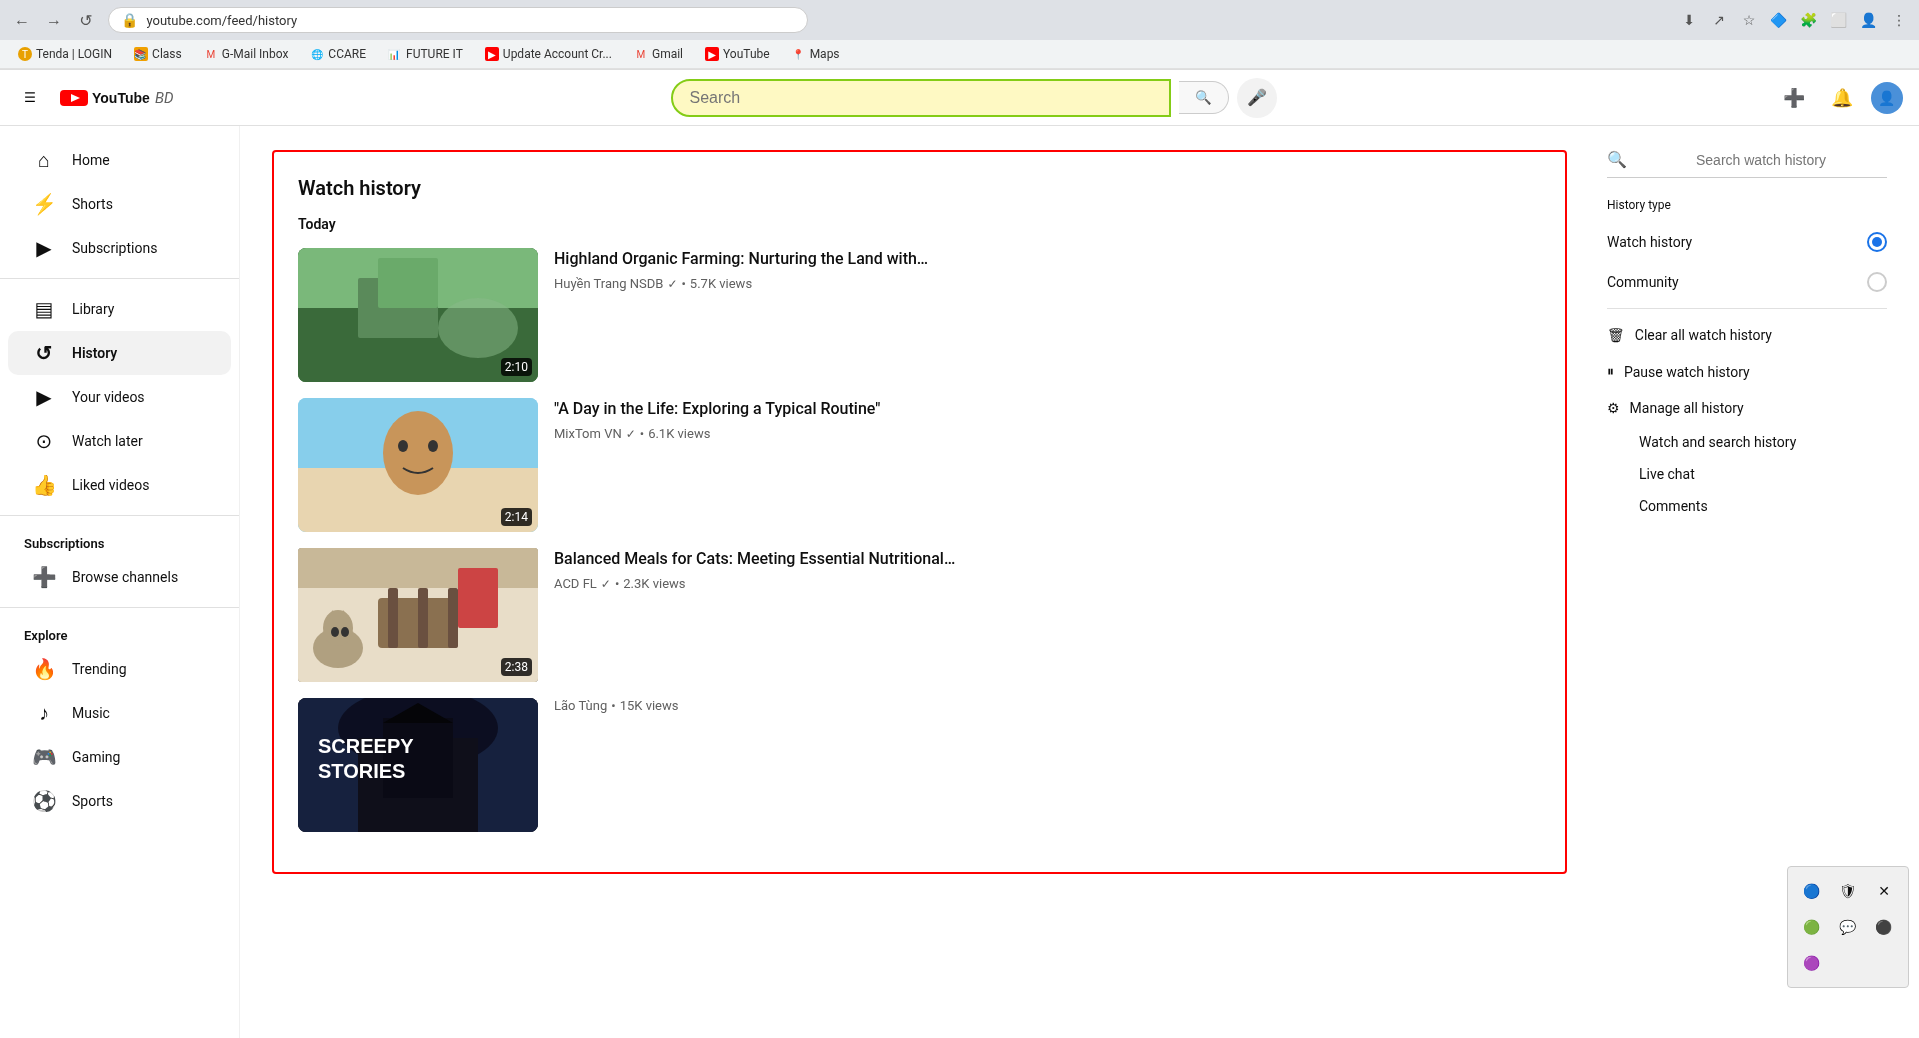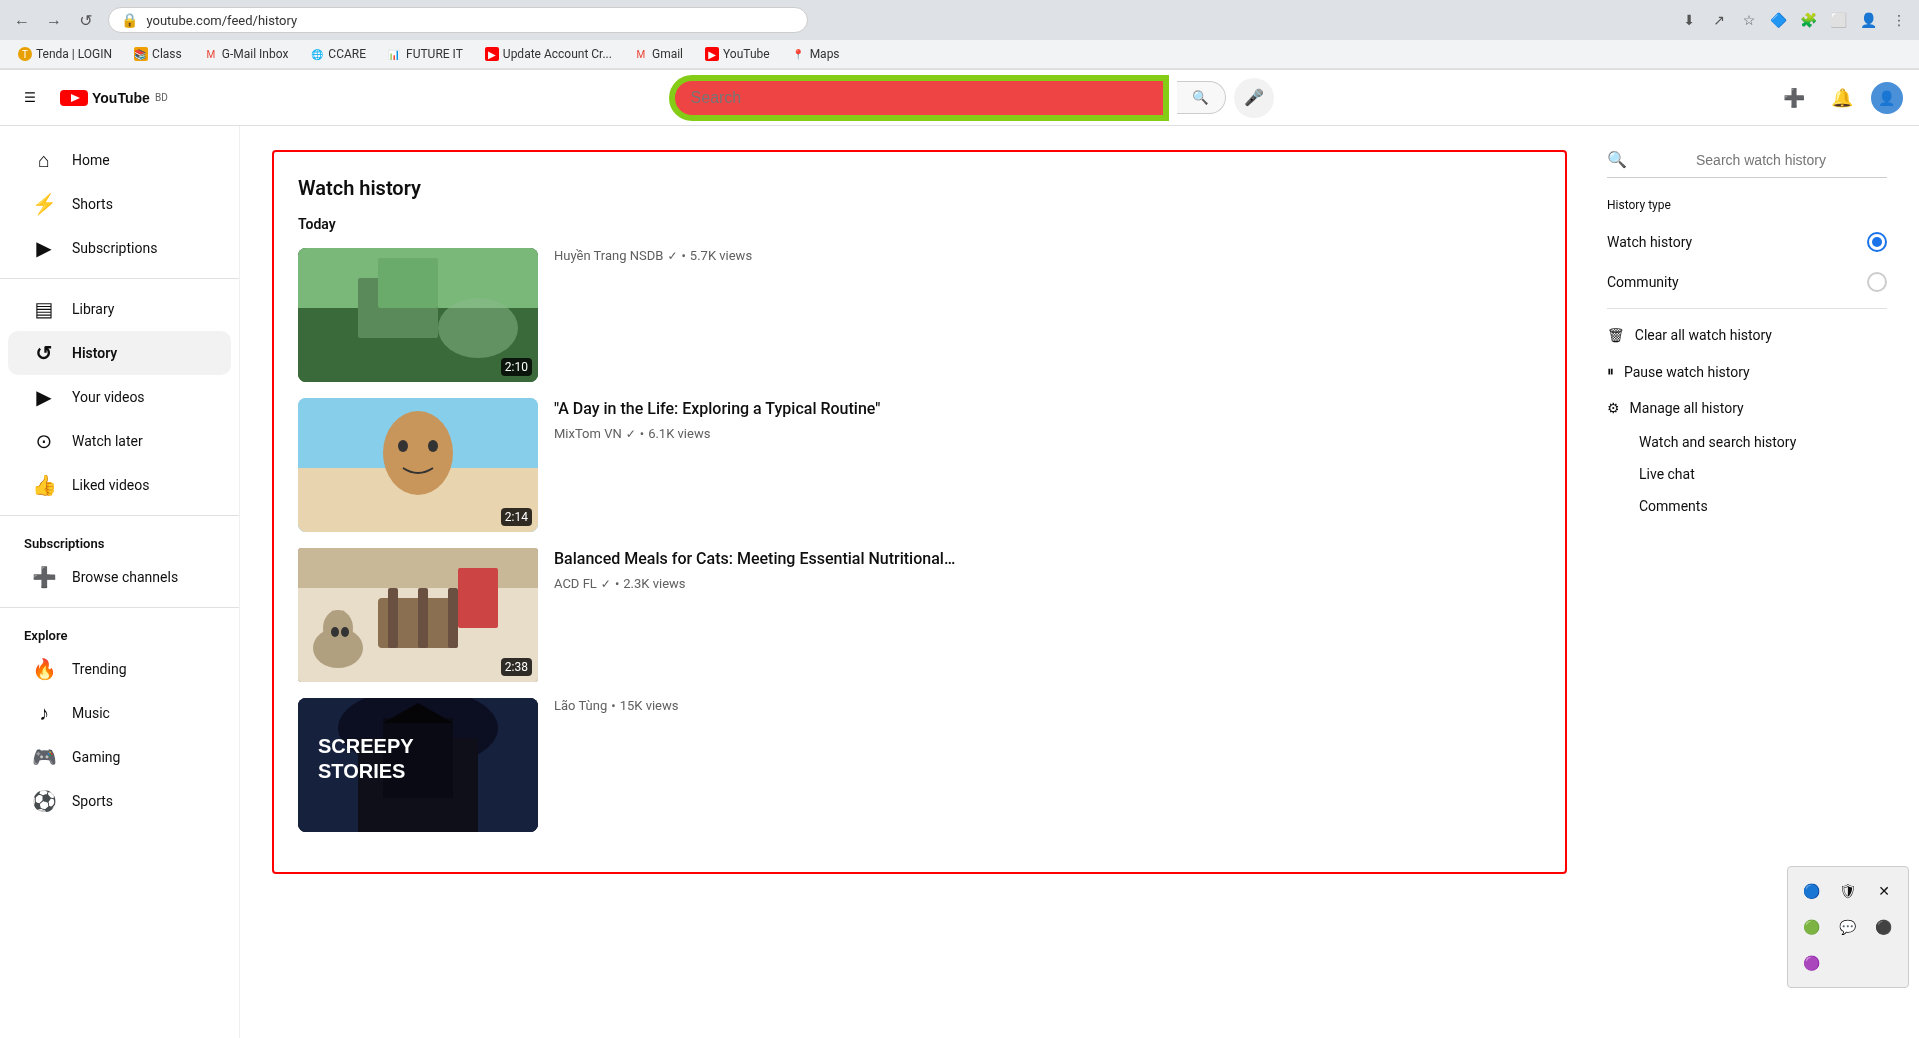--- a/index.html
+++ b/index.html
@@ -18,23 +18,23 @@
     
     .bookmarks-bar { display: flex; align-items: center; padding: 4px 10px; gap: 6px; background: #f1f3f4; border-bottom: 1px solid #e0e0e0; overflow: hidden; }
     .bookmark-item { display: flex; align-items: center; gap: 4px; padding: 3px 8px; border-radius: 4px; cursor: pointer; font-size: 12px; color: #333; white-space: nowrap; }
     .bookmark-favicon { width: 14px; height: 14px; border-radius: 2px; display: flex; align-items: center; justify-content: center; font-size: 10px; }
 
     
     .yt-app { display: flex; flex-direction: column; height: calc(100vh - 70px); }
     .yt-header { display: flex; align-items: center; padding: 0 16px; height: 56px; border-bottom: 1px solid #e0e0e0; gap: 16px; position: sticky; top: 0; background: #fff; z-index: 100; }
     .yt-logo { display: flex; align-items: center; gap: 4px; text-decoration: none; }
     .yt-logo-icon { color: #ff0000; font-size: 28px; display: flex; align-items: center; }
-    .yt-logo-country { font-size: 10px; color: #606060; margin-left: 1px; vertical-align: super; }
+    .yt-logo-country { font-size: 15px; color: #606060; margin-left: 1px; vertical-align: super; font-style: italic; }
     .yt-search-container { flex: 1; display: flex; align-items: center; justify-content: center; gap: 8px; }
-    .yt-search-bar { display: flex; align-items: center; border: 6px solid #84cc16; border-radius: 40px 0 0 40px; padding: 8px 16px; width: 500px; background: #ef4444; }
+    .yt-search-bar { display: flex; align-items: center; border: 2px solid #84cc16; border-radius: 40px 0 0 40px; padding: 8px 16px; width: 500px; background: #fef9c3; }
     .yt-search-input { border: none; outline: none; font-size: 16px; width: 100%; background: transparent; }
     .yt-search-btn { border: 1px solid #ccc; border-left: none; background: #f8f8f8; padding: 8px 16px; border-radius: 0 40px 40px 0; cursor: pointer; display: flex; align-items: center; }
     .yt-mic-btn { width: 40px; height: 40px; border-radius: 50%; background: #f2f2f2; border: none; cursor: pointer; display: flex; align-items: center; justify-content: center; font-size: 16px; }
     .yt-header-actions { display: flex; align-items: center; gap: 8px; margin-left: auto; }
     .yt-header-icon-btn { width: 40px; height: 40px; border-radius: 50%; background: transparent; border: none; cursor: pointer; display: flex; align-items: center; justify-content: center; font-size: 18px; color: #0f0f0f; }
     .yt-avatar { width: 32px; height: 32px; border-radius: 50%; background: #4a90d9; display: flex; align-items: center; justify-content: center; color: #fff; font-size: 14px; cursor: pointer; overflow: hidden; }
 
     
     .yt-body { display: flex; flex: 1; overflow: hidden; }
     .yt-sidebar { width: 240px; padding: 12px 0; overflow-y: auto; border-right: 1px solid #f0f0f0; flex-shrink: 0; }
@@ -267,20 +267,21 @@
                   <rect x="0" y="60" width="240" height="74" fill="#3a6a3a"></rect>
                   <rect x="0" y="0" width="240" height="60" fill="#7ab87a"></rect>
                   <rect x="60" y="30" width="80" height="60" fill="#5a8a5a" rx="2"></rect>
                   <rect x="80" y="10" width="60" height="50" fill="#6aaa6a" rx="2"></rect>
                   <ellipse cx="180" cy="80" rx="40" ry="30" fill="#8aba8a" opacity="0.5"></ellipse>
                 </svg>
               </div>
               <span class="video-duration">2:10</span>
             </div>
             <div class="video-info">
+              <div class="video-title">Highland Organic Farming: Nurturing the Land with…</div>
               <div class="video-channel">
                 <span>Huyền Trang NSDB</span>
                 <span class="verified-icon">✓</span>
                 <span class="video-views">• </span>
                 <span class="video-views">5.7K views</span>
               </div>
             </div>
           </div>
 
           <div class="video-item">

